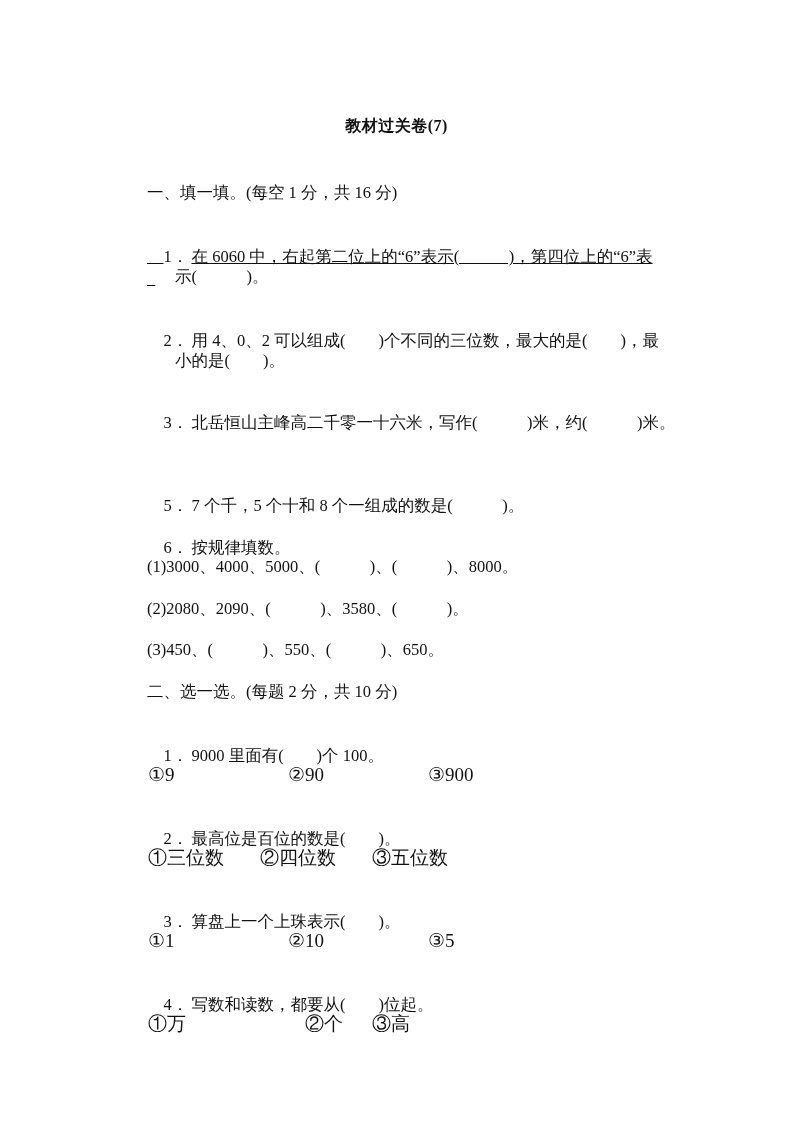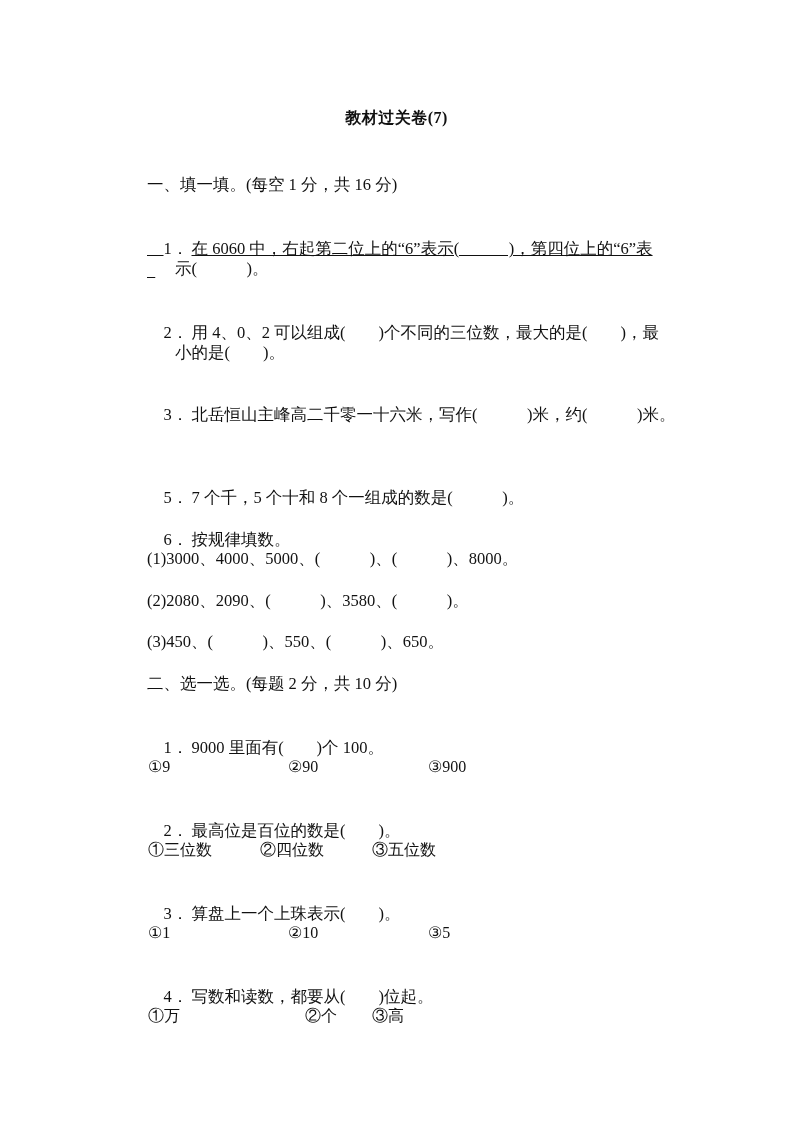--- a/index.html
+++ b/index.html
@@ -10,21 +10,21 @@
     body {
       width: 793px;
       height: 1122px;
       position: relative;
       overflow: hidden;
       font-family: "Liberation Serif", "DejaVu Serif", serif;
       color: #111111;
     }
     .page {
       position: absolute;
-      left: 0; top: 4px;
+      left: 0; top: 12px;
       width: 793px; height: 892px;
       background: #ffffff;
     }
     .title {
       position: absolute;
       top: 104px;
       left: 0;
       width: 793px;
       text-align: center;
       font-size: 16px;
@@ -34,21 +34,21 @@
     .line {
       position: absolute;
       left: 120px;
       font-size: 16.5px;
       line-height: 22px;
       white-space: pre;
       margin-left: 27px;
     }
     .indent { left: 148px; }
     .qnum { display: inline-block; width: 28px; }
-    .opt { position: absolute; font-size: 16px; line-height: 22px; white-space: pre; }
+    .opt { position: absolute; font-size: 19px; line-height: 22px; white-space: pre; }
   </style>
 </head>
 <body>
 
 <div class="page">
 
   <div class="title">教材过关卷(7)</div>
 
   <div class="line" style="top:170px;">一、填一填。(每空 1 分，共 16 分)</div>
 

